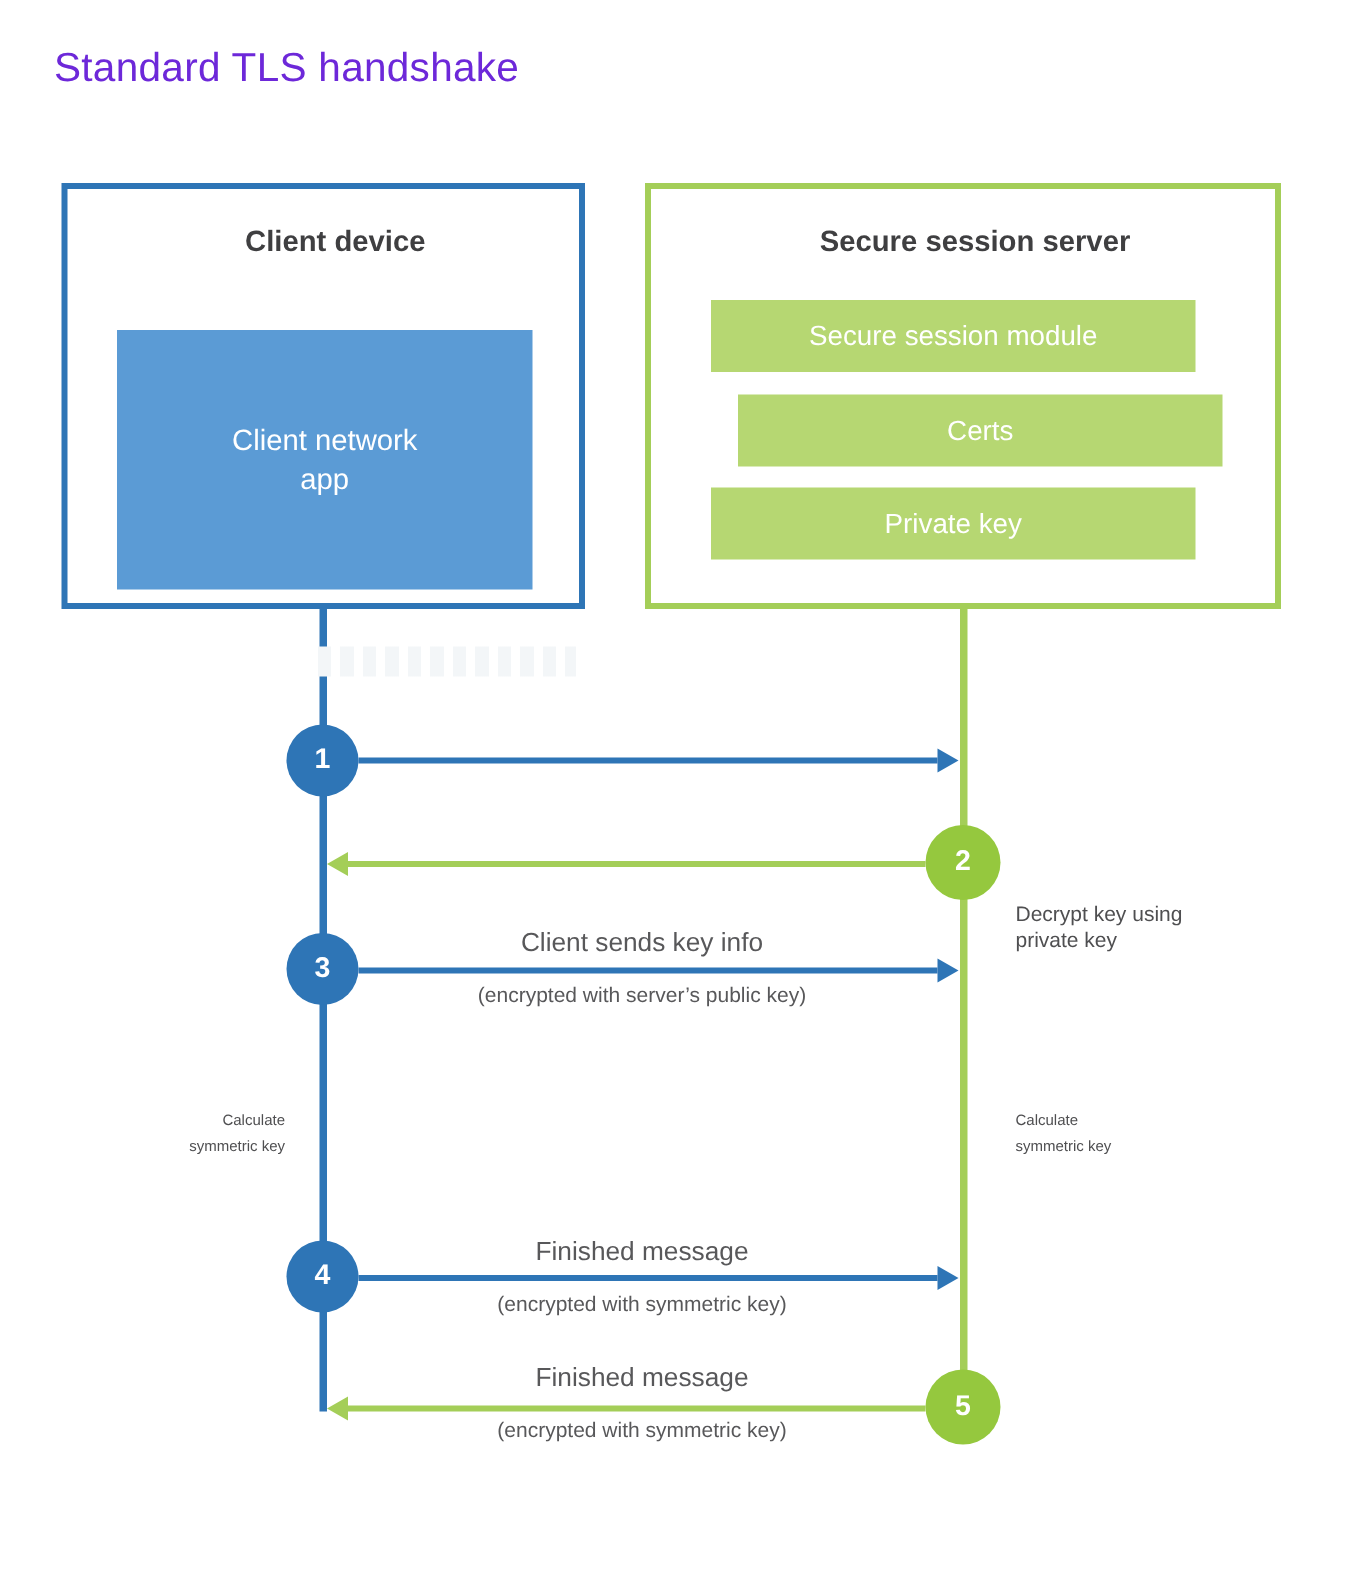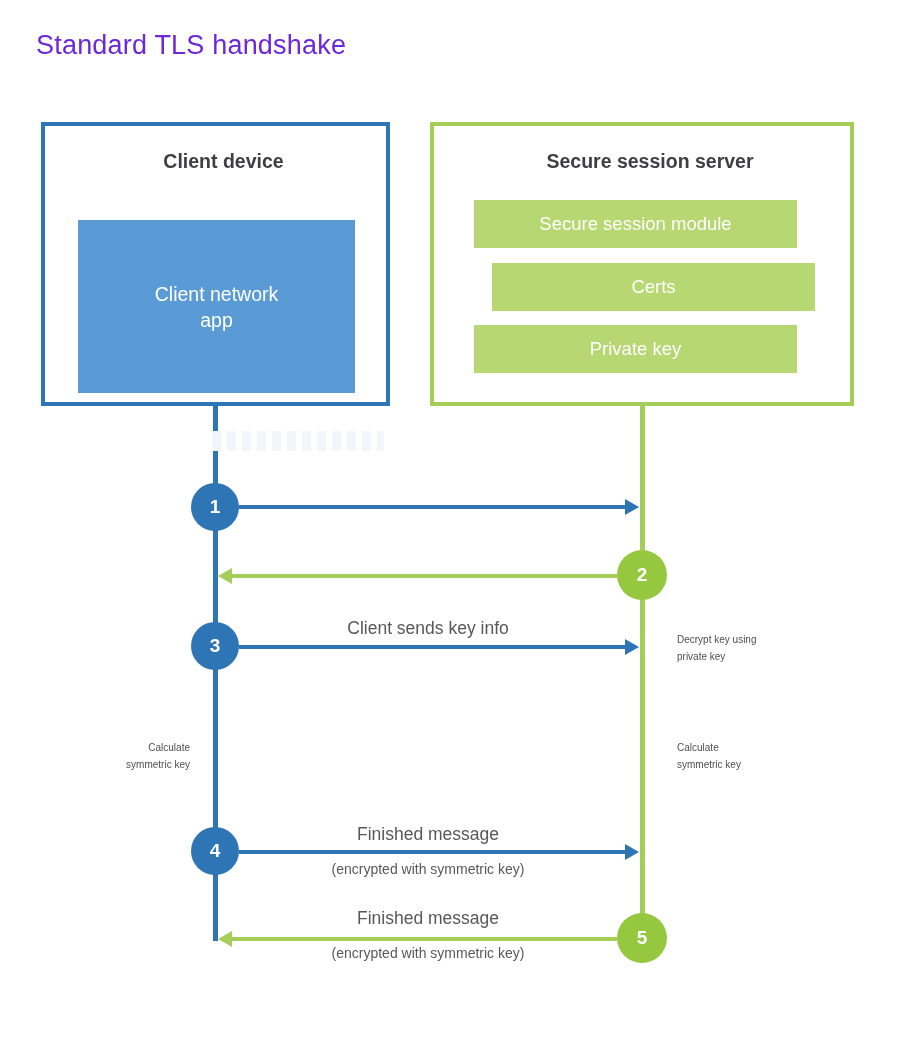--- a/index.html
+++ b/index.html
@@ -148,21 +148,22 @@
   <div class="step-circle circle-blue c1">1</div>
 
   <div class="arrow-line green" style="left:232px; top:574px; width:385px"></div>
   <div class="arrow-head left" style="left:218px; top:568px"></div>
   <div class="step-circle circle-green c2">2</div>
 
   <div class="msg-label" style="top:618px">Client sends key info</div>
   <div class="arrow-line blue" style="left:239px; top:645px; width:386px"></div>
   <div class="arrow-head right" style="left:625px; top:639px"></div>
   <div class="step-circle circle-blue c3">3</div>
-  <div class="side-note preline" style="left:677px; top:631px; font-size:10px">Decrypt key using
+  <div class="msg-sub" style="top:655px">(encrypted with server’s public key)</div>
+  <div class="side-note preline" style="left:677px; top:601px; font-size:14px">Decrypt key using
 private key</div>
 
   <div class="side-note preline" style="left:58px; top:739px; width:132px; text-align:right">Calculate
 symmetric key</div>
   <div class="side-note preline" style="left:677px; top:739px">Calculate
 symmetric key</div>
 
   <div class="msg-label" style="top:824px">Finished message</div>
   <div class="arrow-line blue" style="left:239px; top:850px; width:386px"></div>
   <div class="arrow-head right" style="left:625px; top:844px"></div>

